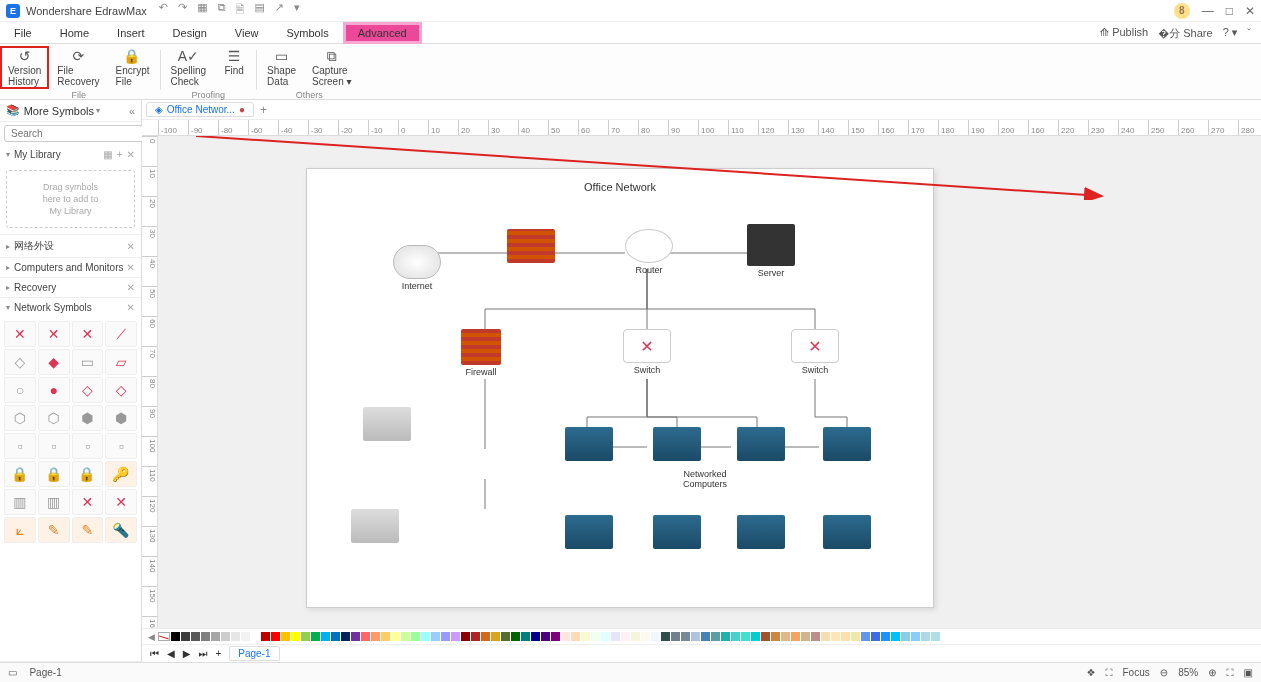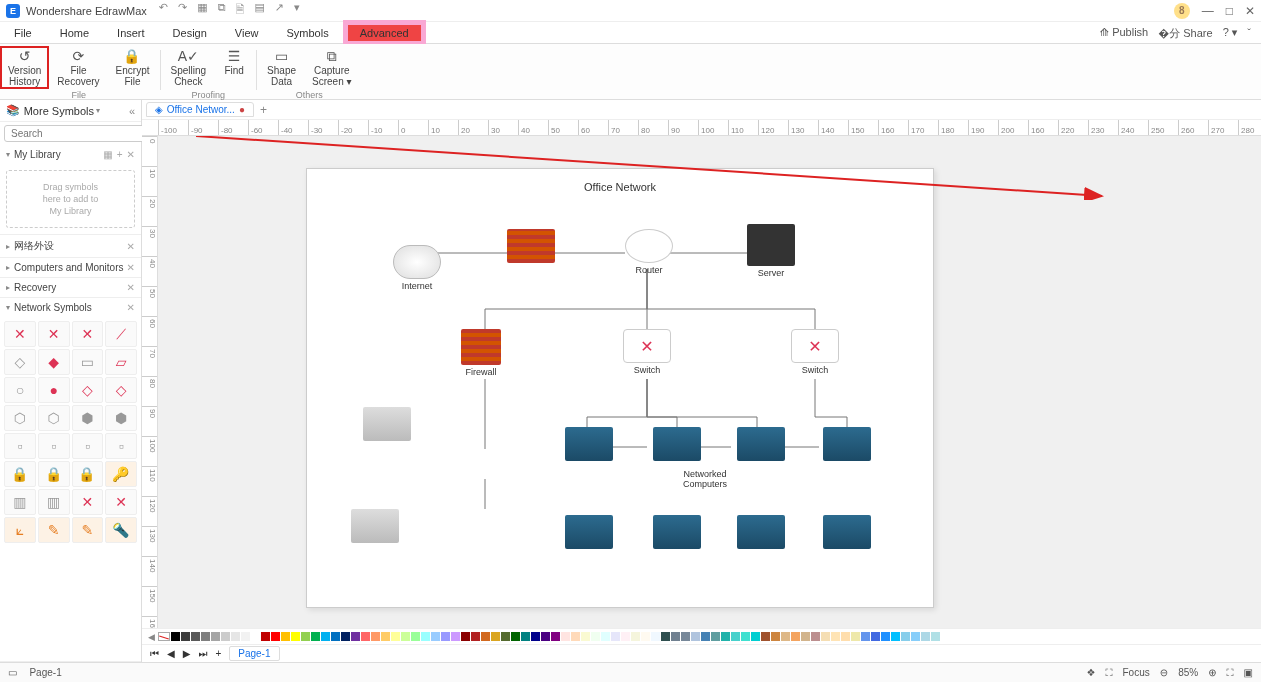--- a/index.html
+++ b/index.html
@@ -11,30 +11,30 @@
 .titlebar .title { font-size: 11px; color: #444; }
 .titlebar .qat { margin-left: 12px; display: flex; gap: 10px; color: #888; }
 .titlebar .qat span { cursor: pointer; }
 .titlebar .right { margin-left: auto; display: flex; gap: 12px; align-items: center; }
 .titlebar .badge { width: 16px; height: 16px; border-radius: 50%; background: #ffe08a; color: #975; display: flex; align-items: center; justify-content: center; font-size: 10px; font-weight: bold; }
 .titlebar .winbtn { color: #666; font-size: 12px; }
 
 
 .menubar { height: 22px; display: flex; align-items: center; border-bottom: 1px solid #ddd; }
 .menubar .tab { padding: 4px 14px; font-size: 11px; color: #333; cursor: pointer; }
-.menubar .tab.active { background: #ef4444; border: 5px solid #f9a8d4; padding: 2px 12px; font-weight: 500; }
+.menubar .tab.active { background: #ec4899; border: 3px solid #f9a8d4; padding: 2px 12px; font-weight: 500; }
 .menubar .right { margin-left: auto; display: flex; gap: 10px; padding-right: 10px; align-items: center; color: #555; }
 .menubar .right span { font-size: 11px; }
 
 
 .ribbon { height: 56px; display: flex; align-items: flex-start; border-bottom: 1px solid #ddd; background: #fdfdfd; padding: 2px 0; }
 .ribbon .group { display: flex; align-items: flex-start; }
 .ribbon .btn { display: flex; flex-direction: column; align-items: center; padding: 2px 8px; font-size: 10px; color: #444; cursor: pointer; min-width: 40px; }
 .ribbon .btn .icon { font-size: 14px; color: #555; height: 16px; display: flex; align-items: center; }
-.ribbon .btn .label { text-align: center; line-height: 11px; margin-top: 1px; }
+.ribbon .btn .label { text-align: left; line-height: 11px; margin-top: 1px; }
 .ribbon .btn.highlighted { border: 2px solid #d22; padding: 0 6px; }
 .ribbon .sep { width: 1px; height: 40px; background: #e0e0e0; margin: 4px 2px; }
 .ribbon .groupwrap { position: relative; display: flex; flex-direction: column; align-items: center; height: 54px; }
 .ribbon .groupwrap .groupname { font-size: 9px; color: #888; margin-top: auto; }
 
 
 .main { flex: 1; display: flex; overflow: hidden; }
 
 
 .sidebar { width: 142px; border-right: 1px solid #ddd; display: flex; flex-direction: column; background: #fff; }

